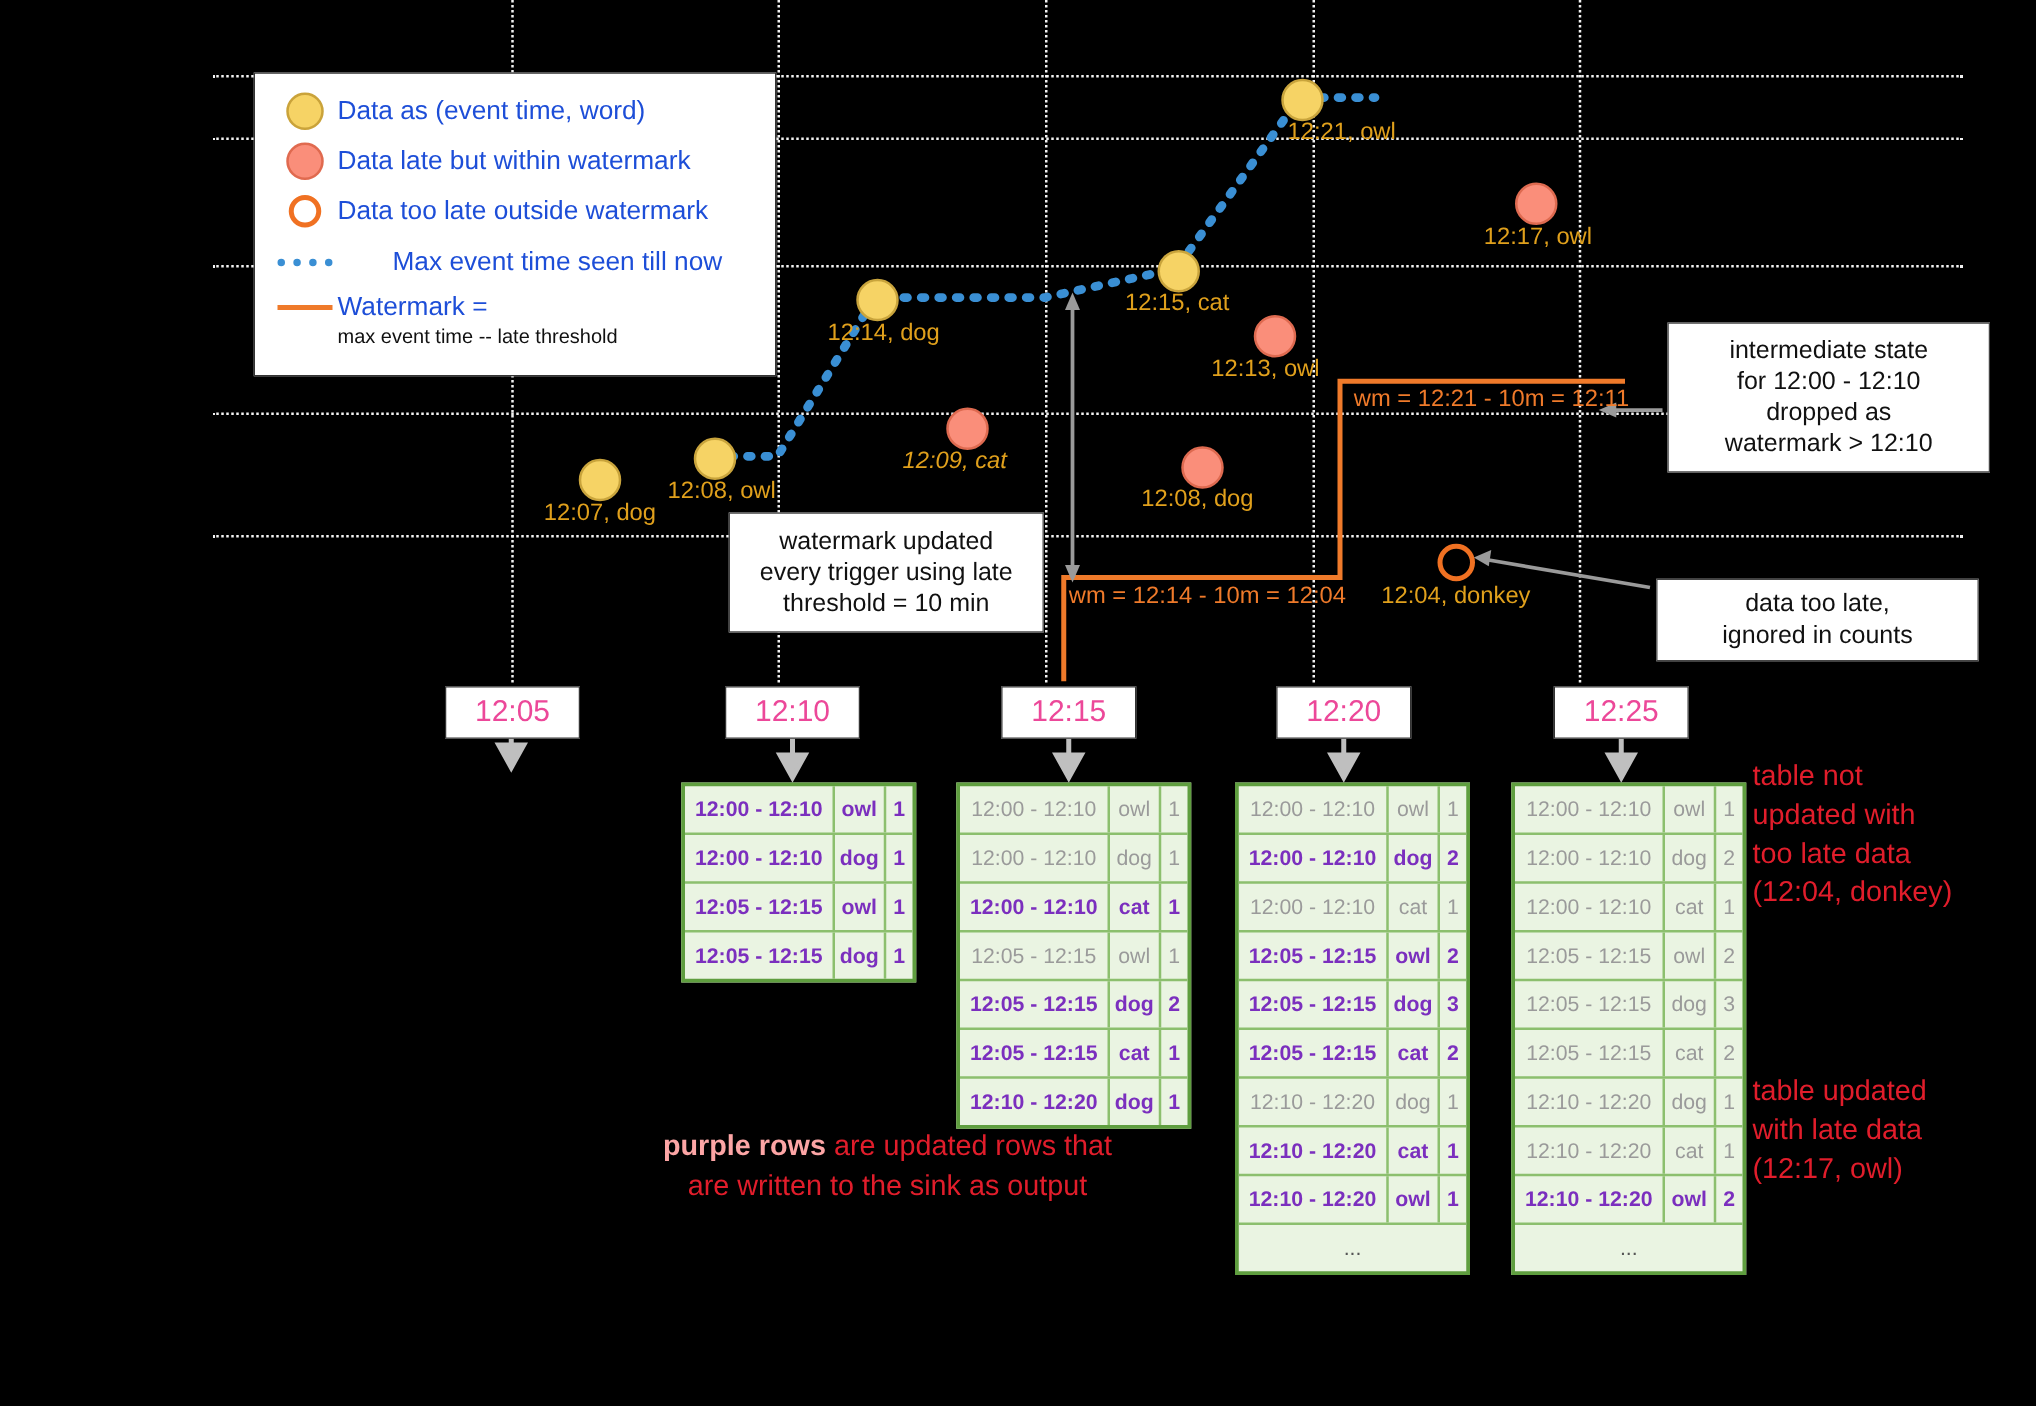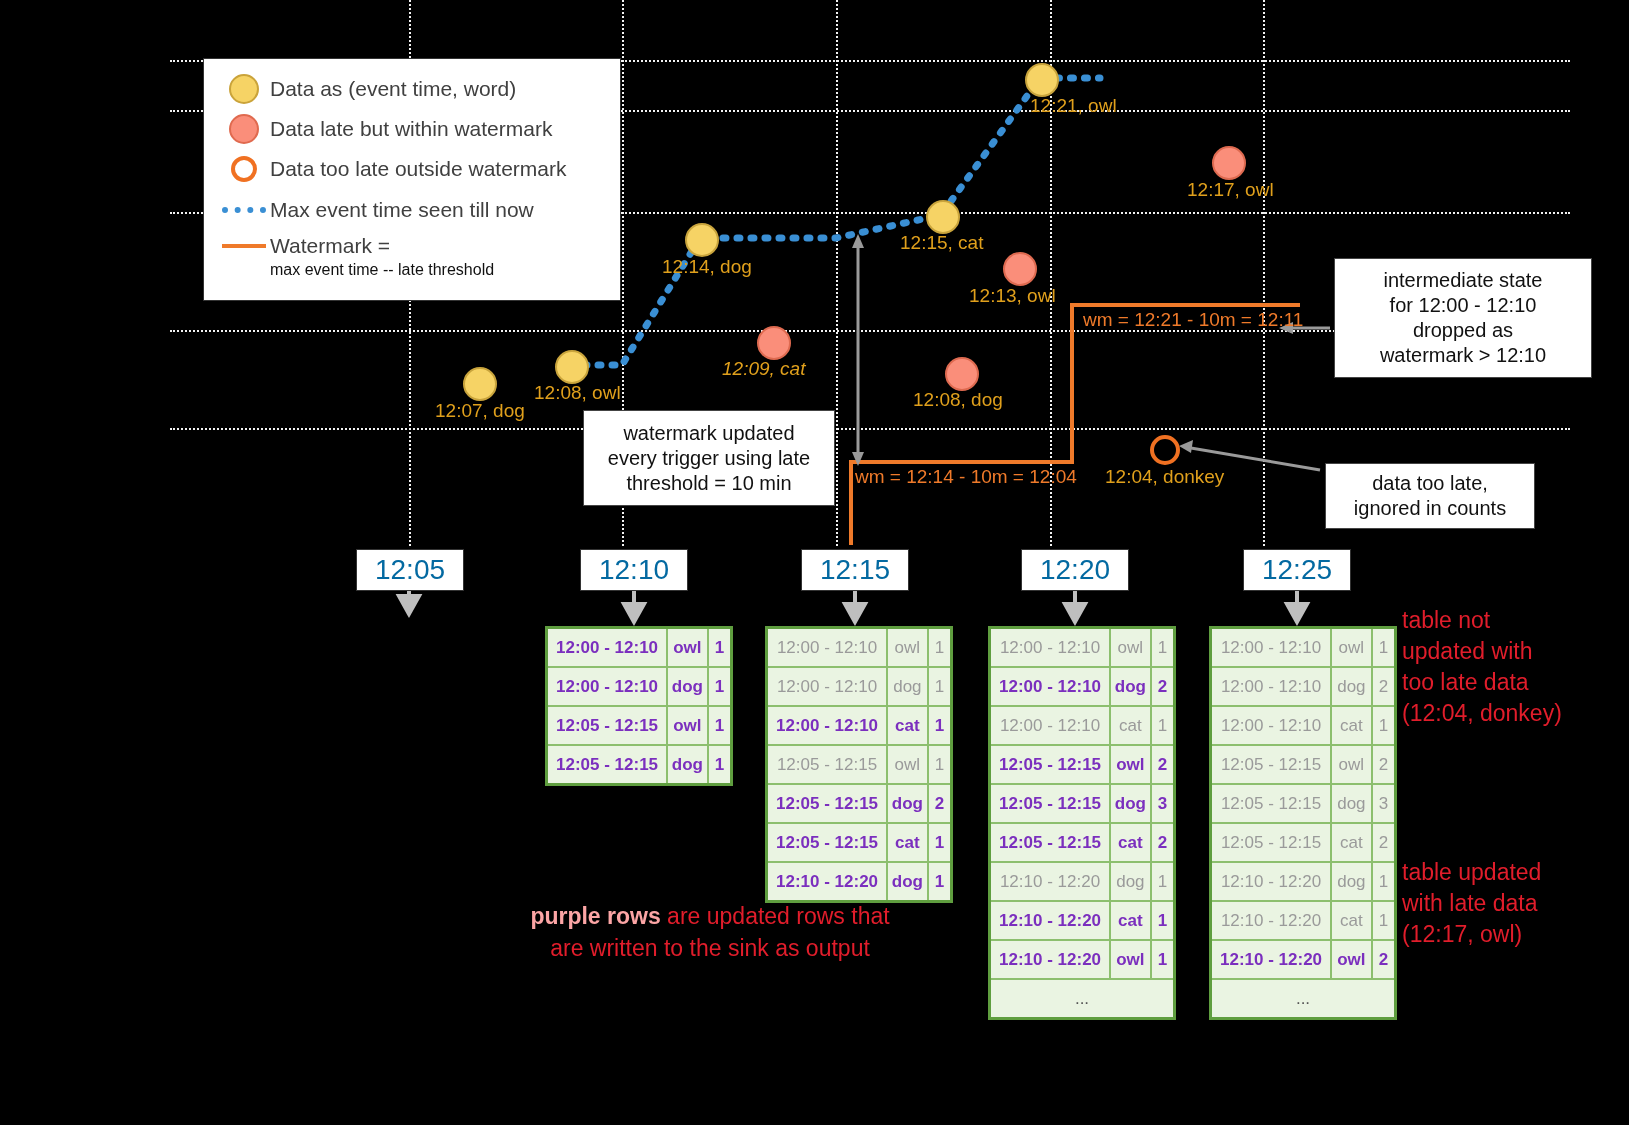--- a/index.html
+++ b/index.html
@@ -12,21 +12,21 @@
   
   #legend{position:absolute;left:203px;top:58px;width:418px;height:243px;background:#fff;
           border:1px solid #333;box-sizing:border-box;padding:10px 14px;}
   .lg-row{display:flex;align-items:center;height:40px;}
   .lg-swatch{width:52px;display:flex;align-items:center;justify-content:center;}
   .dot-yellow{width:26px;height:26px;border-radius:50%;background:#f6d365;border:2px solid #caa33a;}
   .dot-salmon{width:26px;height:26px;border-radius:50%;background:#fa8e7a;border:2px solid #e06a4f;}
   .dot-hollow{width:26px;height:26px;border-radius:50%;background:#fff;border:4px solid #f07122;box-sizing:border-box;}
   .line-blue{width:44px;height:0;border-top:6px dotted #3a8fd4;}
   .line-orange{width:44px;height:0;border-top:4px solid #ef7a2a;}
-  .lg-label{font-size:21px;color:#404040;white-space:nowrap;}
+  .lg-label{font-size:21px;color:#1d4ed8;white-space:nowrap;}
   .lg-label2{font-size:16px;color:#111;white-space:nowrap;padding-left:52px;}
 
   
   .pt{position:absolute;border-radius:50%;}
   .pt.yellow{background:#f6d365;border:2px solid #c9a43c;}
   .pt.salmon{background:#fa8e7a;border:2px solid #de6a50;}
   .pt.hollow{background:#000;border:4px solid #f07122;box-sizing:border-box;}
   .ptlabel{position:absolute;font-size:19px;color:#e0a01c;white-space:nowrap;}
 
   
@@ -35,21 +35,21 @@
   
   .callout{position:absolute;background:#fff;border:1px solid #444;box-sizing:border-box;
            font-size:20px;color:#111;text-align:center;padding:6px 10px;line-height:1.25;}
 
   
   .wmlabel{position:absolute;font-size:19px;color:#ef7a2a;white-space:nowrap;}
 
   
   .timebox{position:absolute;background:#fff;border:1px solid #333;box-sizing:border-box;
            width:108px;height:42px;display:flex;align-items:center;justify-content:center;
-           font-size:28px;color:#0369a1;}
+           font-size:24px;color:#ec4899;}
 
   
   .tbl{position:absolute;border:3px solid #5f9e3f;background:#eaf4e2;box-sizing:border-box;}
   .trow{display:flex;align-items:stretch;border-bottom:2px solid #8cbf6e;height:37px;}
   .trow:last-child{border-bottom:none;}
   .c-win{width:122px;display:flex;align-items:center;justify-content:center;font-size:17px;
          border-right:2px solid #8cbf6e;}
   .c-word{width:40px;display:flex;align-items:center;justify-content:center;font-size:17px;
           border-right:2px solid #8cbf6e;}
   .c-cnt{width:22px;display:flex;align-items:center;justify-content:center;font-size:17px;}
@@ -119,21 +119,21 @@
           <span class="dot-salmon"></span>
         </span>
       <span class="lg-label">Data late but within watermark</span>
     </div>
     <div class="lg-row">
       <span class="lg-swatch">
           <span class="dot-hollow"></span>
         </span>
       <span class="lg-label">Data too late outside watermark</span>
     </div>
-    <div class="lg-row" style="height:42px;">
+    <div class="lg-row" style="height:42px;gap:44px;">
       <span class="lg-swatch">
           <span class="line-blue"></span>
         </span>
       <span class="lg-label">Max event time seen till now</span>
     </div>
     <div class="lg-row" style="height:30px;">
       <span class="lg-swatch">
           <span class="line-orange"></span>
         </span>
       <span class="lg-label">Watermark =</span>
@@ -180,21 +180,21 @@
     <div>dropped as</div>
     <div>watermark &gt; 12:10</div>
   </div>
 
   <div class="callout" style="left:583px;top:410px;width:252px;height:96px;display:flex;flex-direction:column;justify-content:center;">
     <div>watermark updated</div>
     <div>every trigger using late</div>
     <div>threshold = 10 min</div>
   </div>
 
-  <div class="callout" style="left:1325px;top:463px;width:210px;height:66px;display:flex;flex-direction:column;justify-content:center;">
+  <div class="callout" style="left:1325px;top:463px;width:258px;height:66px;display:flex;flex-direction:column;justify-content:center;">
     <div>data too late,</div>
     <div>ignored in counts</div>
   </div>
 
   <div class="timebox" style="left:356px;top:549px;">12:05</div>
   <div class="timebox" style="left:580px;top:549px;">12:10</div>
   <div class="timebox" style="left:801px;top:549px;">12:15</div>
   <div class="timebox" style="left:1021px;top:549px;">12:20</div>
   <div class="timebox" style="left:1243px;top:549px;">12:25</div>
 

